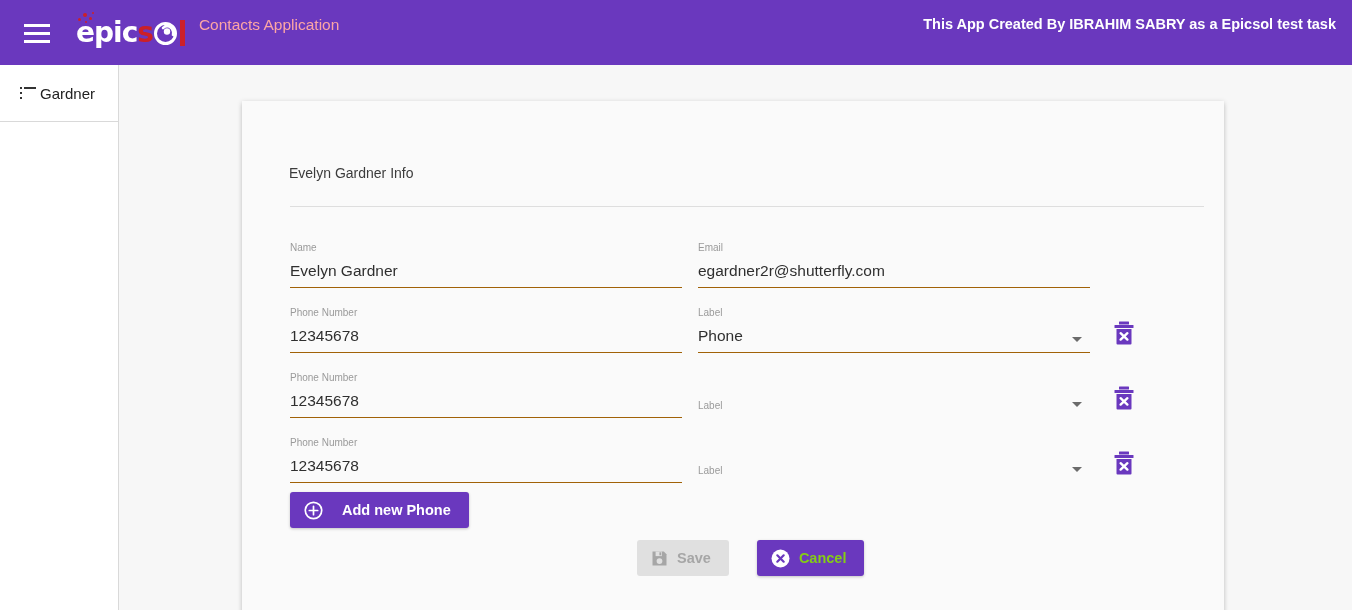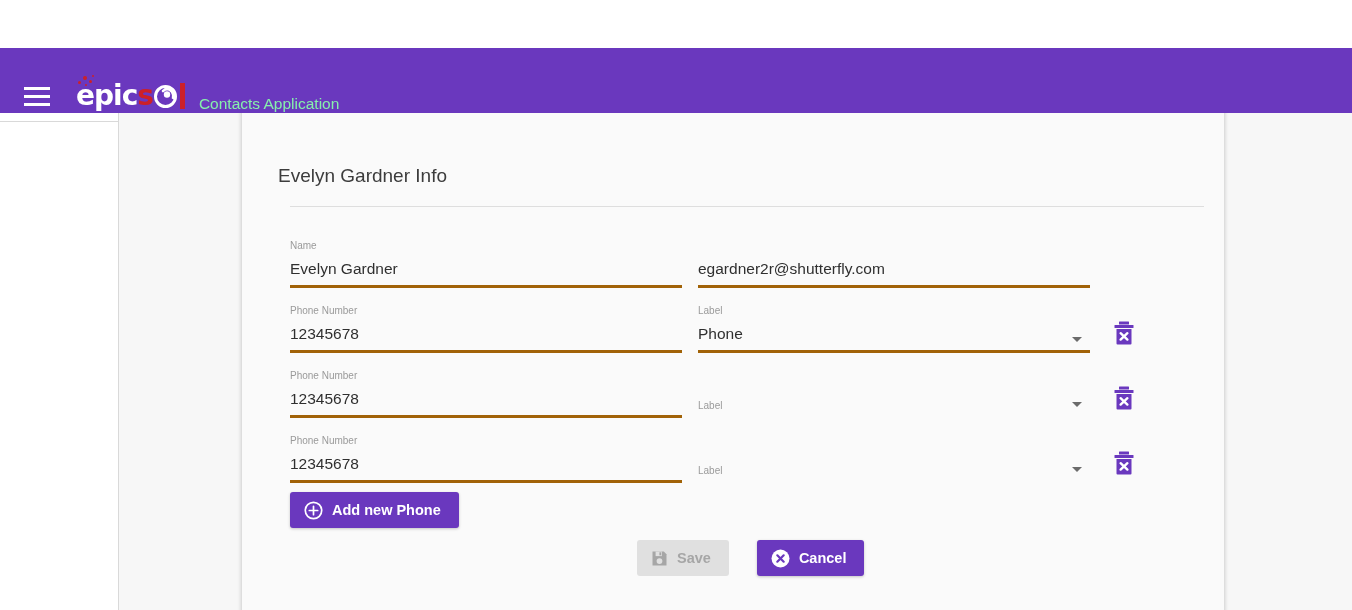--- a/index.html
+++ b/index.html
@@ -13,24 +13,23 @@
   }
 
   
   .appbar {
     position: absolute;
     top: 0; left: 0;
     width: 1352px;
     height: 65px;
     background: #6A38BE;
     display: flex;
-    align-items: flex-end;
-    padding: 0 12px 0 20px;
+    align-items: flex-start;
+    padding: 16px 12px 0 20px;
     z-index: 20;
-    margin-top: 48px;
   }
 
   .hamburger {
     width: 34px; height: 34px;
     display: flex; flex-direction: column;
     justify-content: center; align-items: center;
     gap: 5px;
     cursor: pointer;
     margin-right: 22px;
   }
@@ -75,21 +74,21 @@
     width: 22px; height: 14px;
   }
   .logo-dots i {
     position: absolute;
     display: block;
     background: #CC2028;
     border-radius: 50%;
   }
 
   .app-title {
-    color: #86efac;
+    color: #fca5a5;
     font-size: 15.5px;
     font-weight: 400;
     margin-left: 14px;
     white-space: nowrap;
   }
 
   .credit {
     margin-left: auto;
     color: #ffffff;
     font-size: 14.5px;
@@ -159,23 +158,23 @@
     top: 101px;
     width: 982px;
     height: 520px;
     background: #fafafa;
     box-shadow: 0 1px 5px rgba(0,0,0,0.16), 0 3px 4px rgba(0,0,0,0.10);
     z-index: 5;
   }
 
   .card-title {
     position: absolute;
-    left: 36px;
+    left: 47px;
     top: 64px;
-    font-size: 19px;
+    font-size: 14px;
     color: #3c3c3c;
     font-weight: 400;
   }
   .card-divider {
     position: absolute;
     left: 48px;
     top: 105px;
     width: 914px;
     height: 1px;
     background: #dedede;
@@ -208,21 +207,21 @@
     font-size: 10px;
     color: #9a9a9a;
     line-height: 14px;
     margin-bottom: 5px;
   }
   .field-value {
     font-size: 15.5px;
     color: #2f2f2f;
     line-height: 22px;
     padding-bottom: 5px;
-    border-bottom: 3px solid #a16207;
+    border-bottom: 1px solid #a16207;
     white-space: nowrap;
     overflow: hidden;
     cursor: text;
     background: transparent;
   }
   .field.label .field-value {
     padding-right: 26px;
     position: relative;
   }
   .caret {
@@ -253,31 +252,31 @@
     padding: 0 18px 0 14px;
     background: #6A38BE;
     color: #ffffff;
     border: none;
     border-radius: 3px;
     font-family: "Liberation Sans", sans-serif;
     font-size: 14.5px;
     font-weight: 700;
     display: flex;
     align-items: center;
-    gap: 9px;
+    gap: 19px;
     cursor: pointer;
     box-shadow: 0 1px 3px rgba(0,0,0,0.22);
   }
 
   .footer-btns {
     position: absolute;
     left: 395px;
     top: 439px;
     display: flex;
-    gap: 20px;
+    gap: 28px;
   }
   .btn {
     height: 36px;
     padding: 0 18px 0 14px;
     border: none;
     border-radius: 3px;
     font-family: "Liberation Sans", sans-serif;
     font-size: 14.5px;
     font-weight: 700;
     display: flex;
@@ -285,23 +284,22 @@
     gap: 9px;
     cursor: pointer;
   }
   .btn.save {
     background: #e0e0e0;
     color: #a6a6a6;
     cursor: default;
   }
   .btn.cancel {
     background: #6A38BE;
-    color: #ffffff;
+    color: #84cc16;
     box-shadow: 0 1px 3px rgba(0,0,0,0.22);
-    margin-left: 8px;
   }
   .btn svg, .add-btn svg { display: block; flex: none; }
 </style>
 </head>
 <body>
 
 <div class="page-bg"></div>
 
 <div class="appbar">
 
@@ -328,20 +326,21 @@
           <path d="M11.5 3.5 A8 8 0 0 1 19 14 A6.5 6.5 0 0 0 9 6" fill="none" stroke="#ffffff" stroke-width="2.6" stroke-linecap="round"></path>
           <circle cx="13" cy="9.5" r="3.2" fill="#ffffff"></circle>
         </svg>
       </span>
       <span class="logo-bar"></span>
     </div>
   </div>
 
   <div class="app-title">Contacts Application</div>
 
+  <div class="credit">This App Created By IBRAHIM SABRY as a Epicsol test task</div>
 </div>
 
 <div class="sidebar">
   <div class="side-item">
     <span class="list-icon">
       <b></b>
         <b></b>
         <b></b>
       <i></i>
         <i></i>
@@ -357,20 +356,21 @@
   <div class="card-divider"></div>
 
   <div class="form">
 
     <div class="row">
       <div class="field name">
         <div class="field-label">Name</div>
         <div class="field-value">Evelyn Gardner</div>
       </div>
       <div class="field email">
+        <div class="field-label">Email</div>
         <div class="field-value">egardner2r@shutterfly.com</div>
       </div>
     </div>
 
     <div class="row">
       <div class="field phone">
         <div class="field-label">Phone Number</div>
         <div class="field-value">12345678</div>
       </div>
       <div class="field label">

